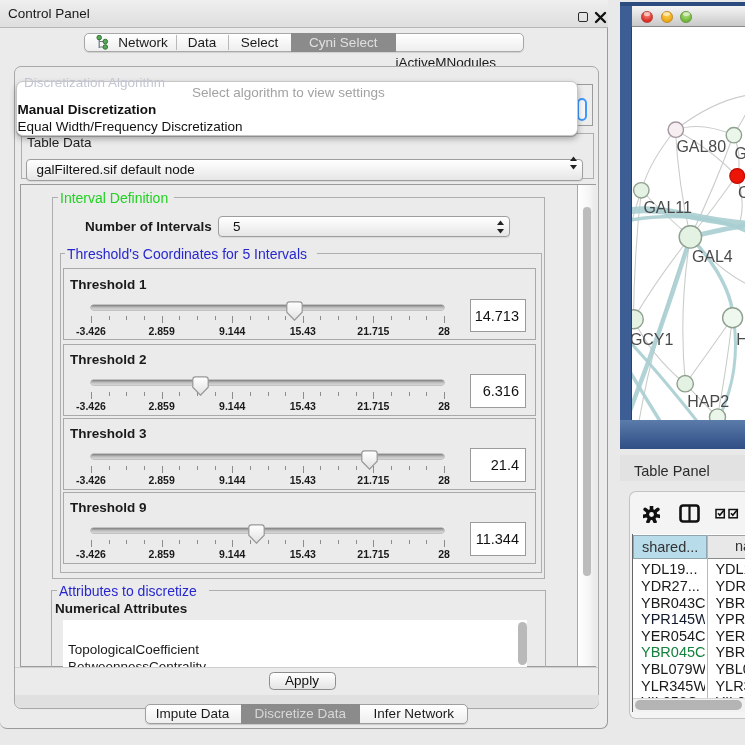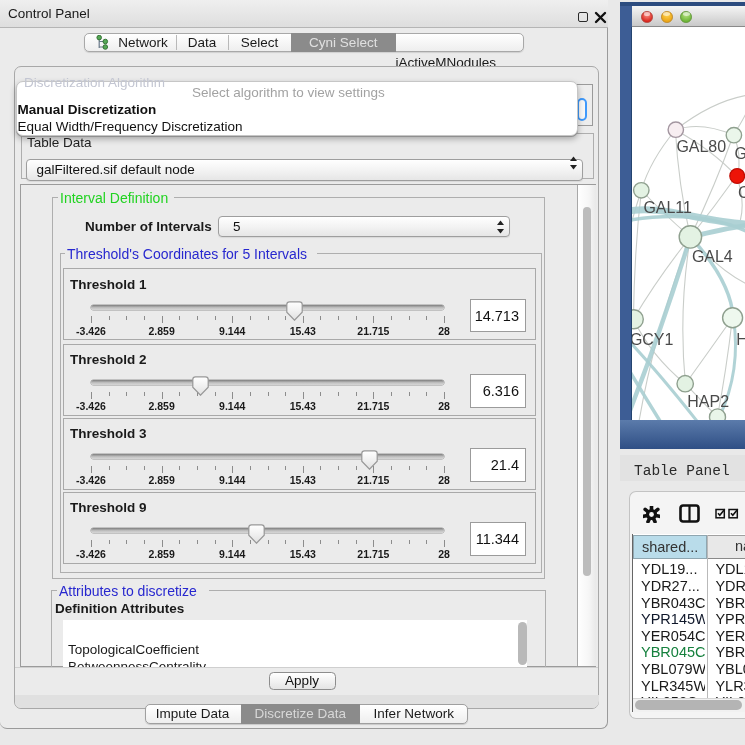--- a/index.html
+++ b/index.html
@@ -186,21 +186,21 @@
     <div style="position:absolute;left:204.2px;top:548.0px;width:56px;height:11px;font-size:10.5px;font-weight:bold;color:#1a1a1a;text-align:center;letter-spacing:0px;">9.144</div>
     <div style="position:absolute;left:274.79999999999995px;top:548.0px;width:56px;height:11px;font-size:10.5px;font-weight:bold;color:#1a1a1a;text-align:center;letter-spacing:0px;">15.43</div>
     <div style="position:absolute;left:345.4px;top:548.0px;width:56px;height:11px;font-size:10.5px;font-weight:bold;color:#1a1a1a;text-align:center;letter-spacing:0px;">21.715</div>
     <div style="position:absolute;left:416.0px;top:548.0px;width:56px;height:11px;font-size:10.5px;font-weight:bold;color:#1a1a1a;text-align:center;letter-spacing:0px;">28</div>
     <svg style="position:absolute;left:248.40752879781076px;top:524.0px" width="17" height="20" viewBox="0 0 17 20">
       <path d="M3.5 0.8 L13.5 0.8 Q16.2 0.8 16.2 3.5 L16.2 11.2 L8.5 19.2 L0.8 11.2 L0.8 3.5 Q0.8 0.8 3.5 0.8 Z" fill="url(#thumbg)" stroke="#979797" stroke-width="1.2"></path>
     </svg>
     <div style="position:absolute;left:470px;top:522.0px;width:56px;height:33.5px;background:#fff;border:1px solid #9b9b9b;font-size:14.5px;color:#111;text-align:right;line-height:33px;padding-right:6px;box-sizing:border-box;">11.344</div>
 <div style="position:absolute;left:50.5px;top:590px;width:493px;height:76.5px;border:1px solid #aeaeae;border-bottom:none;"></div>
 <div style="position:absolute;left:57px;top:583px;width:148px;height:14px;font-size:14px;color:#2727cf;background:#ebebeb;padding:0 2px;">Attributes to discretize</div>
-<div style="position:absolute;left:55px;top:601px;width:220px;height:15px;font-weight:bold;font-size:13.5px;color:#1a1a1a;">Definition Attributes</div>
+<div style="position:absolute;left:55px;top:601px;width:220px;height:15px;font-weight:bold;font-size:13.5px;color:#1a1a1a;">Numerical Attributes</div>
 <div style="position:absolute;left:63px;top:620px;width:464px;height:46.5px;background:#ffffff;overflow:hidden;"></div>
 <div style="position:absolute;left:68px;top:641.5px;width:300px;height:14px;font-size:13.5px;color:#1a1a1a;">TopologicalCoefficient</div>
 <div style="position:absolute;left:68px;top:659px;width:300px;height:14px;font-size:13.5px;color:#1a1a1a;overflow:hidden;height:7.5px;">BetweennessCentrality</div>
 <div style="position:absolute;left:517.5px;top:621.5px;width:9px;height:43px;background:#b9b9b9;border-radius:4.5px;"></div>
 <div style="position:absolute;left:15px;top:666.5px;width:583px;height:1px;background:#cfcfcf;"></div>
 <div style="position:absolute;left:268.5px;top:672px;width:67px;height:18px;background:linear-gradient(#ffffff,#efefef 60%,#e4e4e4);border:1px solid #8d8d8d;border-radius:4.5px;font-size:13.5px;color:#111;text-align:center;line-height:16.5px;box-sizing:border-box;">Apply</div>
 <div style="position:absolute;left:14.5px;top:695px;width:584px;height:13px;background:#e0e0e0;border-radius:0 0 7px 7px;"></div>
 <div style="position:absolute;left:144.5px;top:703.5px;width:323.5px;height:20px;background:linear-gradient(#ffffff,#eeeeee);border:1px solid #9f9f9f;border-radius:5px;box-shadow:0 1px 1px rgba(0,0,0,0.15);box-sizing:border-box;"></div>
 <div style="position:absolute;left:241px;top:703.5px;width:118.5px;height:20px;background:#8b8b8b;"></div>
 <div style="position:absolute;left:144.5px;top:703.5px;width:96px;height:20px;font-size:13.5px;color:#1a1a1a;line-height:20px;text-align:center;">Impute Data</div>
@@ -260,21 +260,21 @@
       <text x="676" y="152.5" font-size="16" fill="#4a4a4a" font-family="Liberation Sans">GAL80</text>
       <text x="734" y="159.5" font-size="16" fill="#4a4a4a" font-family="Liberation Sans">GA</text>
       <text x="737.6" y="198" font-size="16" fill="#4a4a4a" font-family="Liberation Sans">C</text>
       <text x="643" y="213" font-size="16" fill="#4a4a4a" font-family="Liberation Sans">GAL11</text>
       <text x="691.5" y="262" font-size="16" fill="#4a4a4a" font-family="Liberation Sans">GAL4</text>
       <text x="629.5" y="345.5" font-size="16" fill="#4a4a4a" font-family="Liberation Sans">GCY1</text>
       <text x="735.8" y="345" font-size="16" fill="#4a4a4a" font-family="Liberation Sans">H</text>
       <text x="686.9" y="407.5" font-size="16" fill="#4a4a4a" font-family="Liberation Sans">HAP2</text>
     </svg>
 <div style="position:absolute;left:620px;top:454.8px;width:125px;height:25.8px;background:#e2e2e2;"></div>
-<div style="position:absolute;left:634px;top:462.5px;width:110px;height:16px;font-size:14.5px;color:#2b2b2b;font-family:Liberation Mono, monospace;">Table Panel</div>
+<div style="position:absolute;left:634px;top:462.5px;width:110px;height:16px;font-size:14.5px;color:#2b2b2b;">Table Panel</div>
 <div style="position:absolute;left:629px;top:491.4px;width:125px;height:228px;background:#f4f4f4;border:1px solid #c3c3c3;border-right:none;border-radius:7px 0 0 7px;box-sizing:border-box;"></div>
 <svg style="position:absolute;left:643px;top:505.5px" width="17" height="17" viewBox="0 0 17 17">
       <circle cx="8.5" cy="8.5" r="5.6" fill="#111"></circle>
       <path d="M8.50 4.30 L8.50 0.40" stroke="#111" stroke-width="3.6" stroke-linecap="round"></path>
       <path d="M11.78 5.88 L14.83 3.45" stroke="#111" stroke-width="3.6" stroke-linecap="round"></path>
       <path d="M12.59 9.43 L16.40 10.30" stroke="#111" stroke-width="3.6" stroke-linecap="round"></path>
       <path d="M10.32 12.28 L12.01 15.80" stroke="#111" stroke-width="3.6" stroke-linecap="round"></path>
       <path d="M6.68 12.28 L4.99 15.80" stroke="#111" stroke-width="3.6" stroke-linecap="round"></path>
       <path d="M4.41 9.43 L0.60 10.30" stroke="#111" stroke-width="3.6" stroke-linecap="round"></path>
       <path d="M5.22 5.88 L2.17 3.45" stroke="#111" stroke-width="3.6" stroke-linecap="round"></path>

